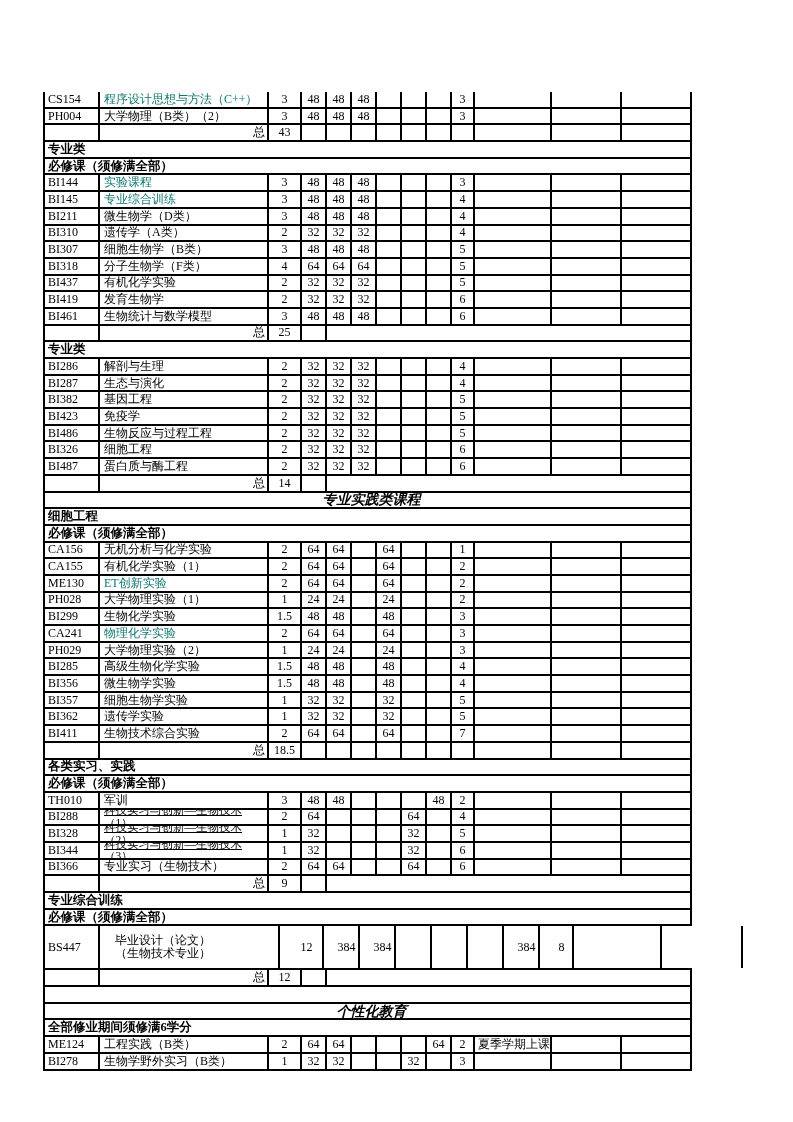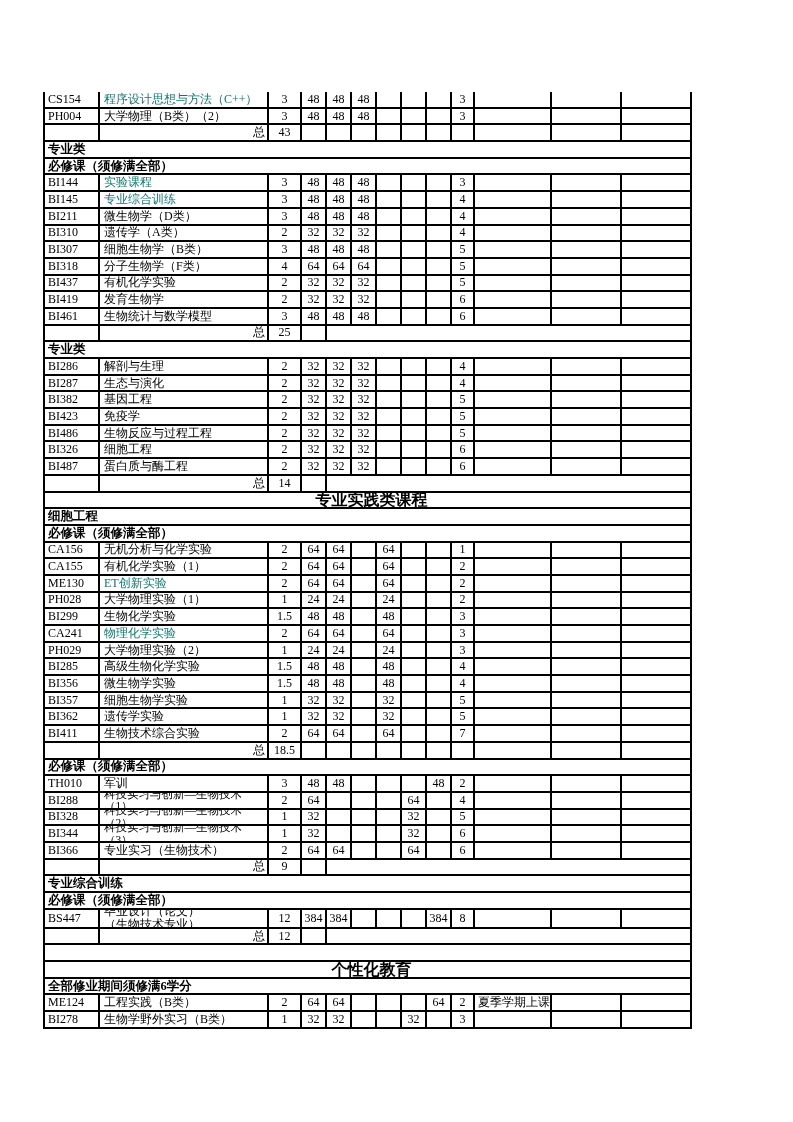--- a/index.html
+++ b/index.html
@@ -10,42 +10,42 @@
   }
   #sheet{
     position:absolute;left:43px;top:66px;width:647px;
     border-left:2px solid #000;
     margin-top:26px;
   }
   .row{
     display:flex;height:16.7px;box-sizing:border-box;
     border-bottom:2px solid #000;background:#fff;
   }
-  .row.tall{height:19px;}
+  .row.tall{height:44px;gap:11px;}
   .cell{
     box-sizing:border-box;flex-shrink:0;height:100%;
     border-right:2px solid #000;
     display:flex;align-items:center;justify-content:center;
     font-size:12px;line-height:13px;overflow:hidden;white-space:nowrap;
   }
   .c-code{width:55px;justify-content:flex-start;padding-left:3px;}
   .c-name{width:169px;justify-content:flex-start;padding-left:4px;}
   .c-credits{width:33px;}
   .c-h{width:25px;}
   .c-sem{width:23px;}
   .c-w1{width:77px;justify-content:flex-start;padding-left:3px;text-align:center;}
   .c-w2{width:70px;}
   .c-w3{width:70px;}
   .c-fill{flex-grow:1;flex-shrink:1;width:auto;}
   .section .cell{justify-content:flex-start;padding-left:3px;font-weight:bold;font-size:12.5px;}
-  .section-center .cell{justify-content:center;padding-left:8px;font-weight:bold;font-size:16px;}
+  .section-center .cell{justify-content:center;padding-left:8px;font-weight:bold;font-size:14px;font-style:italic;}
   .total-label{justify-content:flex-end;padding-right:2px;padding-left:0;}
   .red{color:#0f766e;}
   .two-line{line-height:13.5px;white-space:normal;text-align:left;}
-  .clipwrap{line-height:12.5px;white-space:normal;text-align:left;font-size:11.5px;}
+  .clipwrap{line-height:12.5px;white-space:normal;text-align:left;font-size:11.5px;text-decoration:underline;}
 </style>
 </head>
 <body>
 
 <div id="sheet">
     <div class="row">
       <div class="cell c-code">CS154</div>
       <div class="cell c-name red">
         <div class="nm">程序设计思想与方法（C++）</div>
       </div>
@@ -610,20 +610,23 @@
       <div class="cell c-h"></div>
       <div class="cell c-h"></div>
       <div class="cell c-h"></div>
       <div class="cell c-h"></div>
       <div class="cell c-sem"></div>
       <div class="cell c-w1"></div>
       <div class="cell c-w2"></div>
       <div class="cell c-w3"></div>
     </div>
     <div class="row section">
+      <div class="cell c-fill">各类实习、实践</div>
+    </div>
+    <div class="row section">
       <div class="cell c-fill">必修课（须修满全部）</div>
     </div>
     <div class="row">
       <div class="cell c-code">TH010</div>
       <div class="cell c-name">
         <div class="nm">军训</div>
       </div>
       <div class="cell c-credits">3</div>
       <div class="cell c-h">48</div>
       <div class="cell c-h">48</div>

